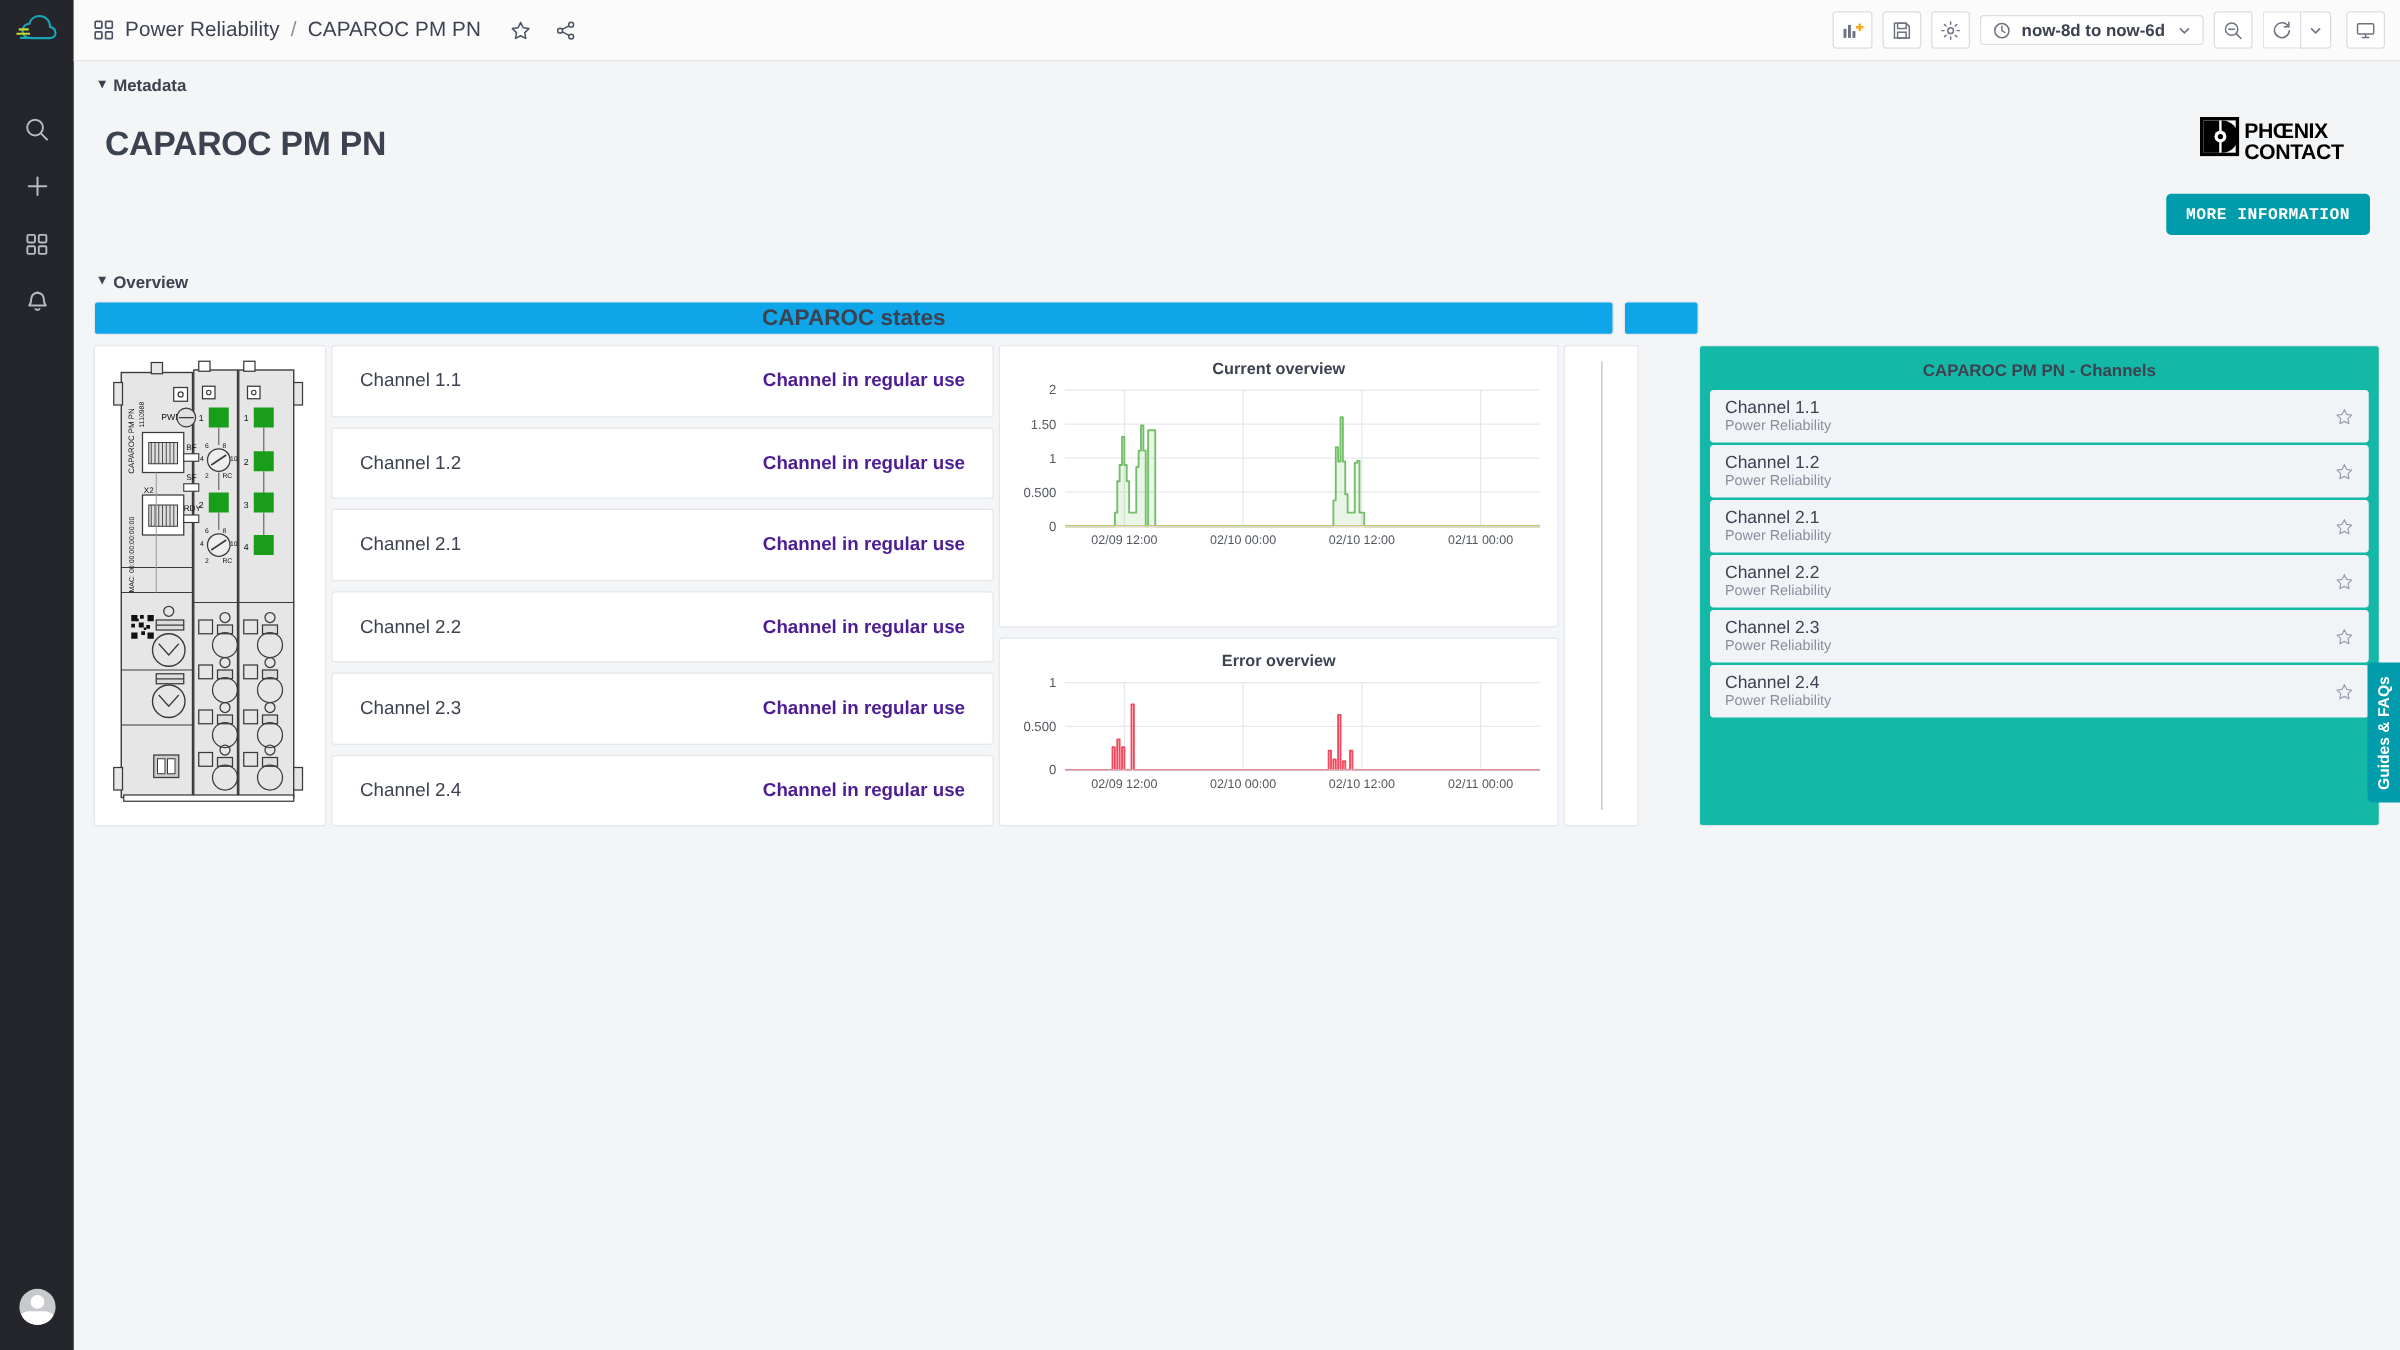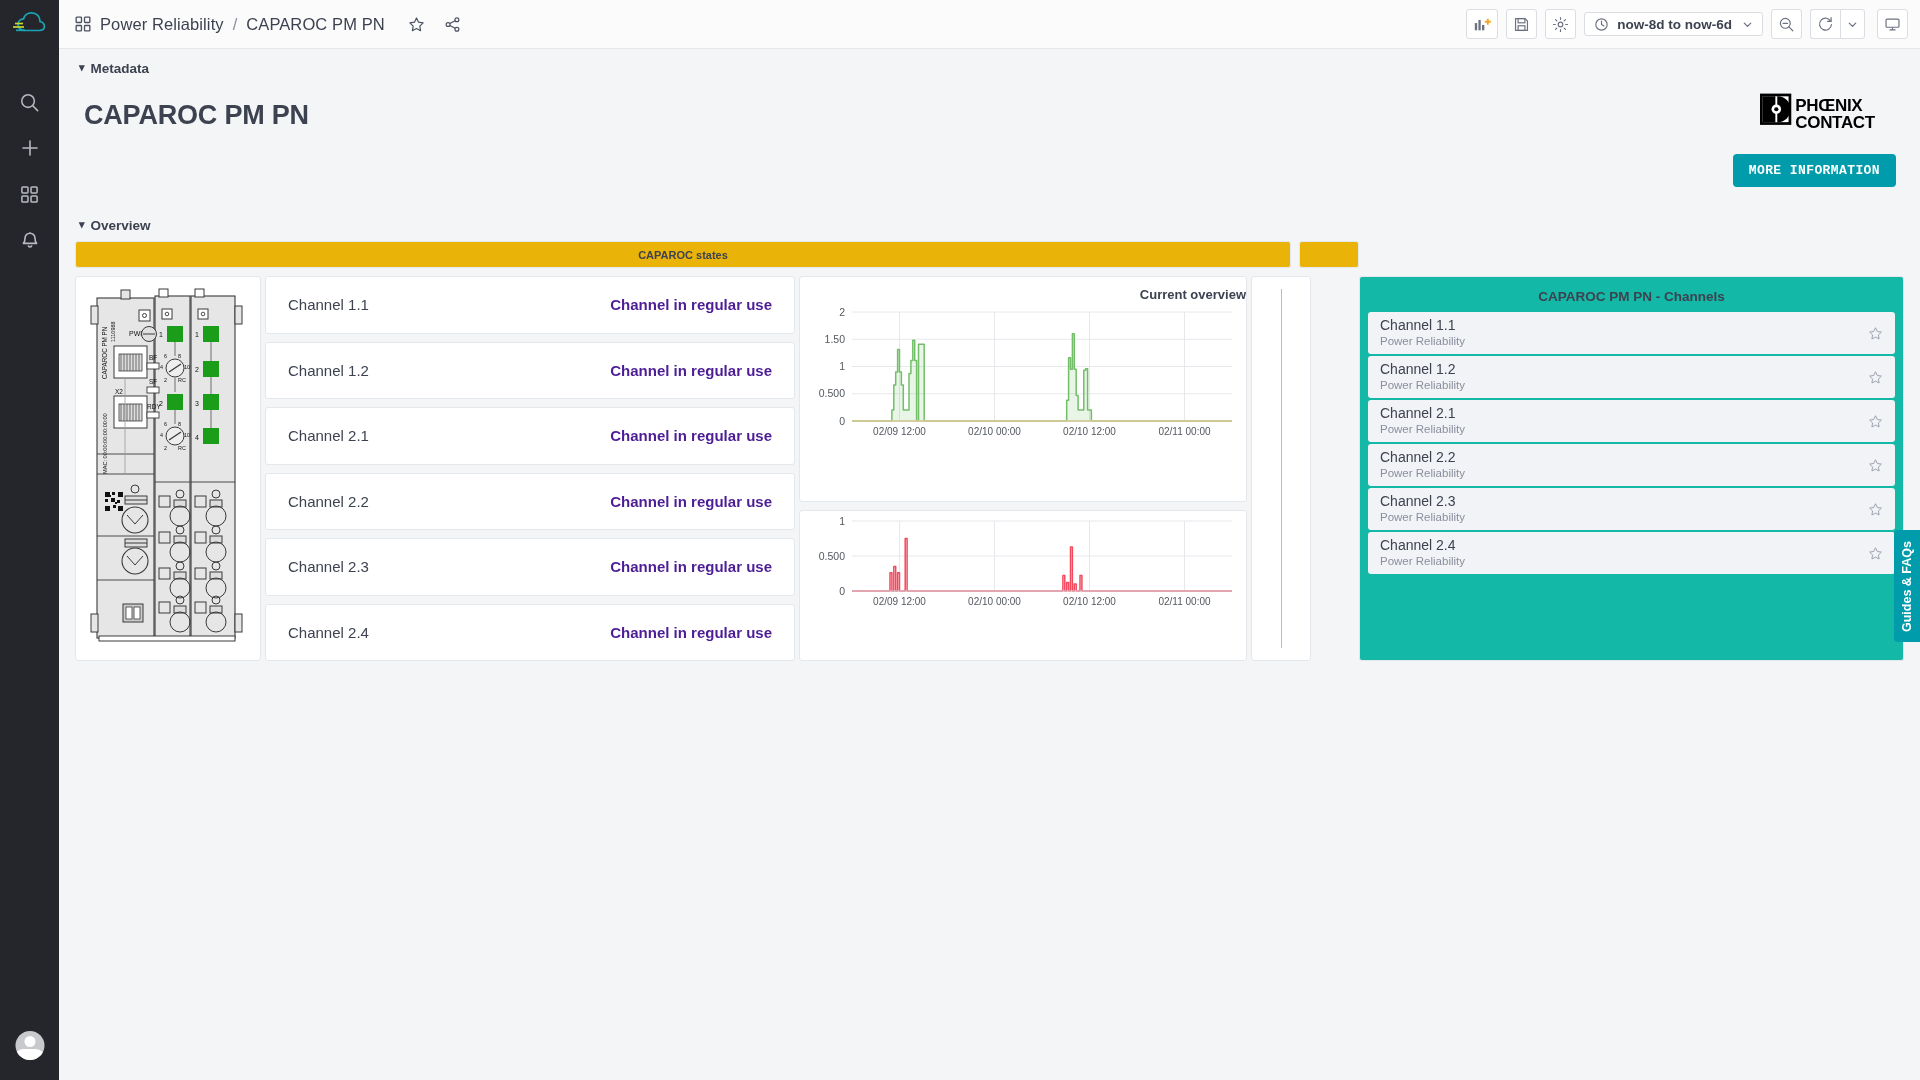--- a/index.html
+++ b/index.html
@@ -83,23 +83,23 @@
   .more-info-btn {
     margin-top: 14px; background: #009cab; color:#fff; border: none;
     font-family: Liberation Mono, monospace;
     font-size: 13px; font-weight: 700; letter-spacing: .4px;
     padding: 9px 16px; border-radius: 4px; cursor: pointer; float: right;
   }
 
   
   .ov-headrow { display: flex; gap: 8px; height: 27px; }
   .ov-head {
-    background: #eab308; border: 1px solid #e4e7eb; border-radius: 3px;
+    background: #0ea5e9; border: 1px solid #e4e7eb; border-radius: 3px;
     display: flex; align-items: center; justify-content: center;
-    font-size: 11px; font-weight: 700; color: #3d4250;
+    font-size: 18px; font-weight: 700; color: #3d4250;
   }
   .ov-row { display: flex; gap: 4px; margin-top: 8px; height: 385px; }
 
   .panel {
     background: #fff; border: 1px solid #e4e7eb; border-radius: 3px;
   }
 
   
   .dev-panel { width: 186px; flex: 0 0 186px; display:flex; align-items:center; justify-content:center; }
 
@@ -109,21 +109,21 @@
     flex: 1 1 0; background: #fff; border: 1px solid #e4e7eb; border-radius: 3px;
     display: flex; align-items: center; justify-content: space-between;
     padding: 0 22px; cursor: pointer;
   }
   .state-name { font-size: 15px; color: #3d4250; }
   .state-val { font-size: 15px; font-weight: 700; color: #4c1d95; }
 
   
   .charts-col { flex: 0 0 448px; width: 448px; display: flex; flex-direction: column; gap: 8px; }
   .chart-panel { background:#fff; border:1px solid #e4e7eb; border-radius:3px; display:flex; flex-direction:column; }
-  .chart-title { text-align:right; font-size:13px; font-weight:700; color:#3d4250; padding-top:10px; }
+  .chart-title { text-align:center; font-size:13px; font-weight:700; color:#3d4250; padding-top:10px; }
   .chart-area { flex:1 1 auto; position: relative; }
   .chart-legend { padding: 2px 0 10px 18px; }
   .legend-row { display:flex; align-items:center; gap:9px; margin-top:4px; }
   .legend-swatch { width: 17px; height: 3.5px; border-radius: 2px; flex:0 0 17px; }
   .legend-label { font-size: 12px; color: #3d4250; }
 
   
   .div-head { flex: 0 0 60px; width: 60px; }
   .div-panel { flex: 0 0 60px; width: 60px; position: relative; }
   .div-line {
@@ -568,20 +568,21 @@
                   <text x="384.5" y="133" text-anchor="middle" font-family="Liberation Sans, sans-serif" font-size="10" fill="#53585f">02/11 00:00</text>
                   <path d="M52 119 L86.19999999999999 119 L86.19999999999999 119 L91.9 119 L91.9 108.1 L93.8 108.1 L93.8 83.03 L95.7 83.03 L95.7 69.94999999999999 L97.6 69.94999999999999 L97.6 47.605000000000004 L99.5 47.605000000000004 L99.5 69.94999999999999 L101.4 69.94999999999999 L101.4 83.03 L103.30000000000001 83.03 L103.30000000000001 108.1 L105.2 108.1 L105.2 108.1 L107.1 108.1 L107.1 108.1 L109 108.1 L109 71.58500000000001 L110.9 71.58500000000001 L110.9 58.504999999999995 L112.80000000000001 58.504999999999995 L112.80000000000001 38.34 L114.7 38.34 L114.7 58.504999999999995 L116.60000000000001 58.504999999999995 L116.60000000000001 119 L118.5 119 L118.5 42.155 L120.39999999999999 42.155 L120.39999999999999 42.155 L122.3 42.155 L122.3 42.155 L124.2 42.155 L124.2 119 L128 119 L128 119 L261 119 L261 119 L266.7 119 L266.7 98.28999999999999 L268.6 98.28999999999999 L268.6 55.78 L270.5 55.78 L270.5 67.225 L272.4 67.225 L272.4 31.799999999999997 L274.29999999999995 31.799999999999997 L274.29999999999995 67.225 L276.2 67.225 L276.2 93.385 L278.1 93.385 L278.1 108.1 L280 108.1 L280 108.1 L281.9 108.1 L281.9 108.1 L283.79999999999995 108.1 L283.79999999999995 68.315 L285.7 68.315 L285.7 66.68 L287.6 66.68 L287.6 108.1 L291.4 108.1 L291.4 119 L432 119 L432 119 L432 119 L52 119 Z" fill="#73bf69" fill-opacity="0.16" stroke="none"></path>
                   <path d="M52 119 L86.19999999999999 119 L86.19999999999999 119 L91.9 119 L91.9 108.1 L93.8 108.1 L93.8 83.03 L95.7 83.03 L95.7 69.94999999999999 L97.6 69.94999999999999 L97.6 47.605000000000004 L99.5 47.605000000000004 L99.5 69.94999999999999 L101.4 69.94999999999999 L101.4 83.03 L103.30000000000001 83.03 L103.30000000000001 108.1 L105.2 108.1 L105.2 108.1 L107.1 108.1 L107.1 108.1 L109 108.1 L109 71.58500000000001 L110.9 71.58500000000001 L110.9 58.504999999999995 L112.80000000000001 58.504999999999995 L112.80000000000001 38.34 L114.7 38.34 L114.7 58.504999999999995 L116.60000000000001 58.504999999999995 L116.60000000000001 119 L118.5 119 L118.5 42.155 L120.39999999999999 42.155 L120.39999999999999 42.155 L122.3 42.155 L122.3 42.155 L124.2 42.155 L124.2 119 L128 119 L128 119 L261 119 L261 119 L266.7 119 L266.7 98.28999999999999 L268.6 98.28999999999999 L268.6 55.78 L270.5 55.78 L270.5 67.225 L272.4 67.225 L272.4 31.799999999999997 L274.29999999999995 31.799999999999997 L274.29999999999995 67.225 L276.2 67.225 L276.2 93.385 L278.1 93.385 L278.1 108.1 L280 108.1 L280 108.1 L281.9 108.1 L281.9 108.1 L283.79999999999995 108.1 L283.79999999999995 68.315 L285.7 68.315 L285.7 66.68 L287.6 66.68 L287.6 108.1 L291.4 108.1 L291.4 119 L432 119 L432 119" fill="none" stroke="#73bf69" stroke-width="1.5" stroke-linejoin="round"></path>
                   <path d="M52 119 L432 119 L432 119" fill="none" stroke="#d5b73b" stroke-width="1.5" stroke-linejoin="round"></path>
                   <line x1="52" y1="119" x2="432" y2="119" stroke="#d4d7dc" stroke-width="1"></line>
                 </svg>
             </div>
           </div>
 
           <div class="chart-panel" style="flex:1 1 auto">
+            <div class="chart-title">Error overview</div>
             <div class="chart-area">
               <svg id="svg-chart-1" width="100%" height="106" viewBox="0 0 446 106" preserveAspectRatio="none">
                   <line x1="52" y1="80" x2="432" y2="80" stroke="#e6e8eb" stroke-width="1"></line>
                   <text x="45" y="83.6" text-anchor="end" font-family="Liberation Sans, sans-serif" font-size="10.5" fill="#53585f">0</text>
                   <line x1="52" y1="45" x2="432" y2="45" stroke="#e6e8eb" stroke-width="1"></line>
                   <text x="45" y="48.6" text-anchor="end" font-family="Liberation Sans, sans-serif" font-size="10.5" fill="#53585f">0.500</text>
                   <line x1="52" y1="10" x2="432" y2="10" stroke="#e6e8eb" stroke-width="1"></line>
                   <text x="45" y="13.6" text-anchor="end" font-family="Liberation Sans, sans-serif" font-size="10.5" fill="#53585f">1</text>
                   <line x1="99.5" y1="10" x2="99.5" y2="80" stroke="#e6e8eb" stroke-width="1"></line>
                   <text x="99.5" y="94" text-anchor="middle" font-family="Liberation Sans, sans-serif" font-size="10" fill="#53585f">02/09 12:00</text>

